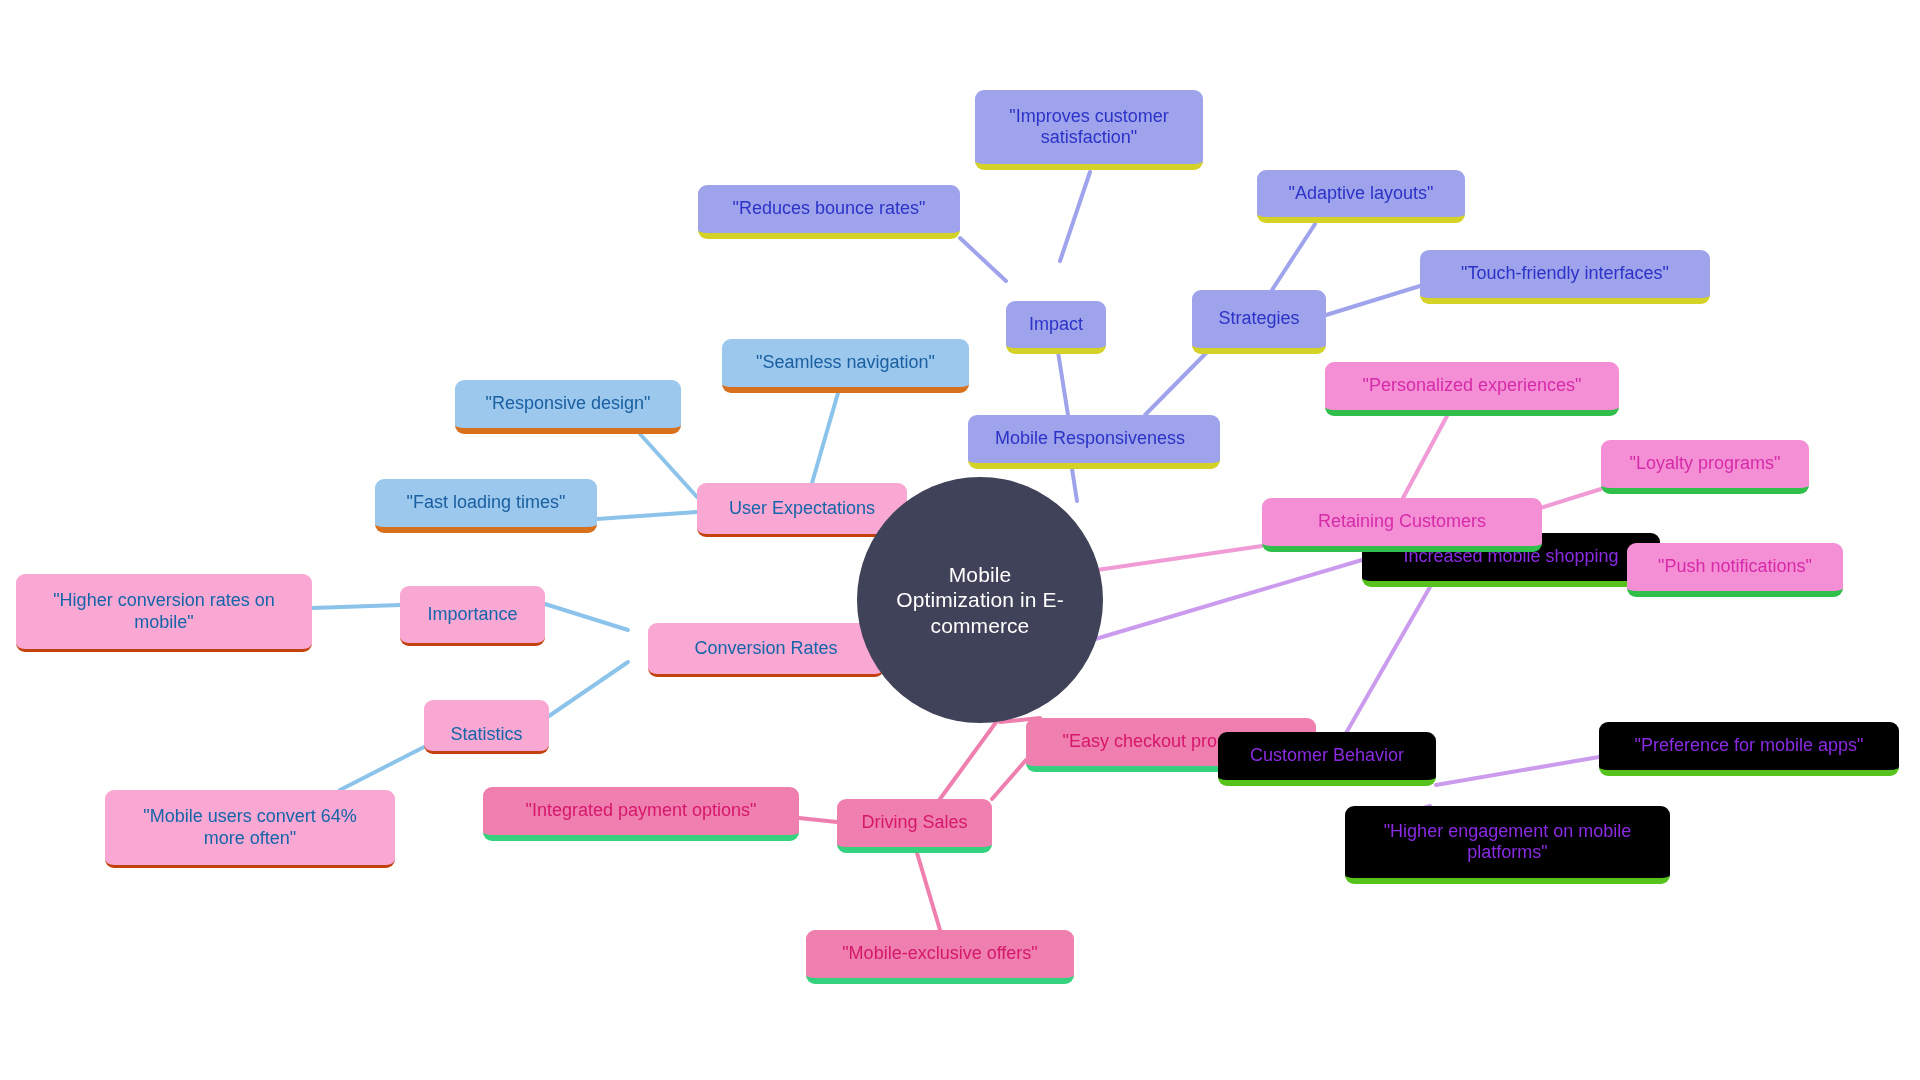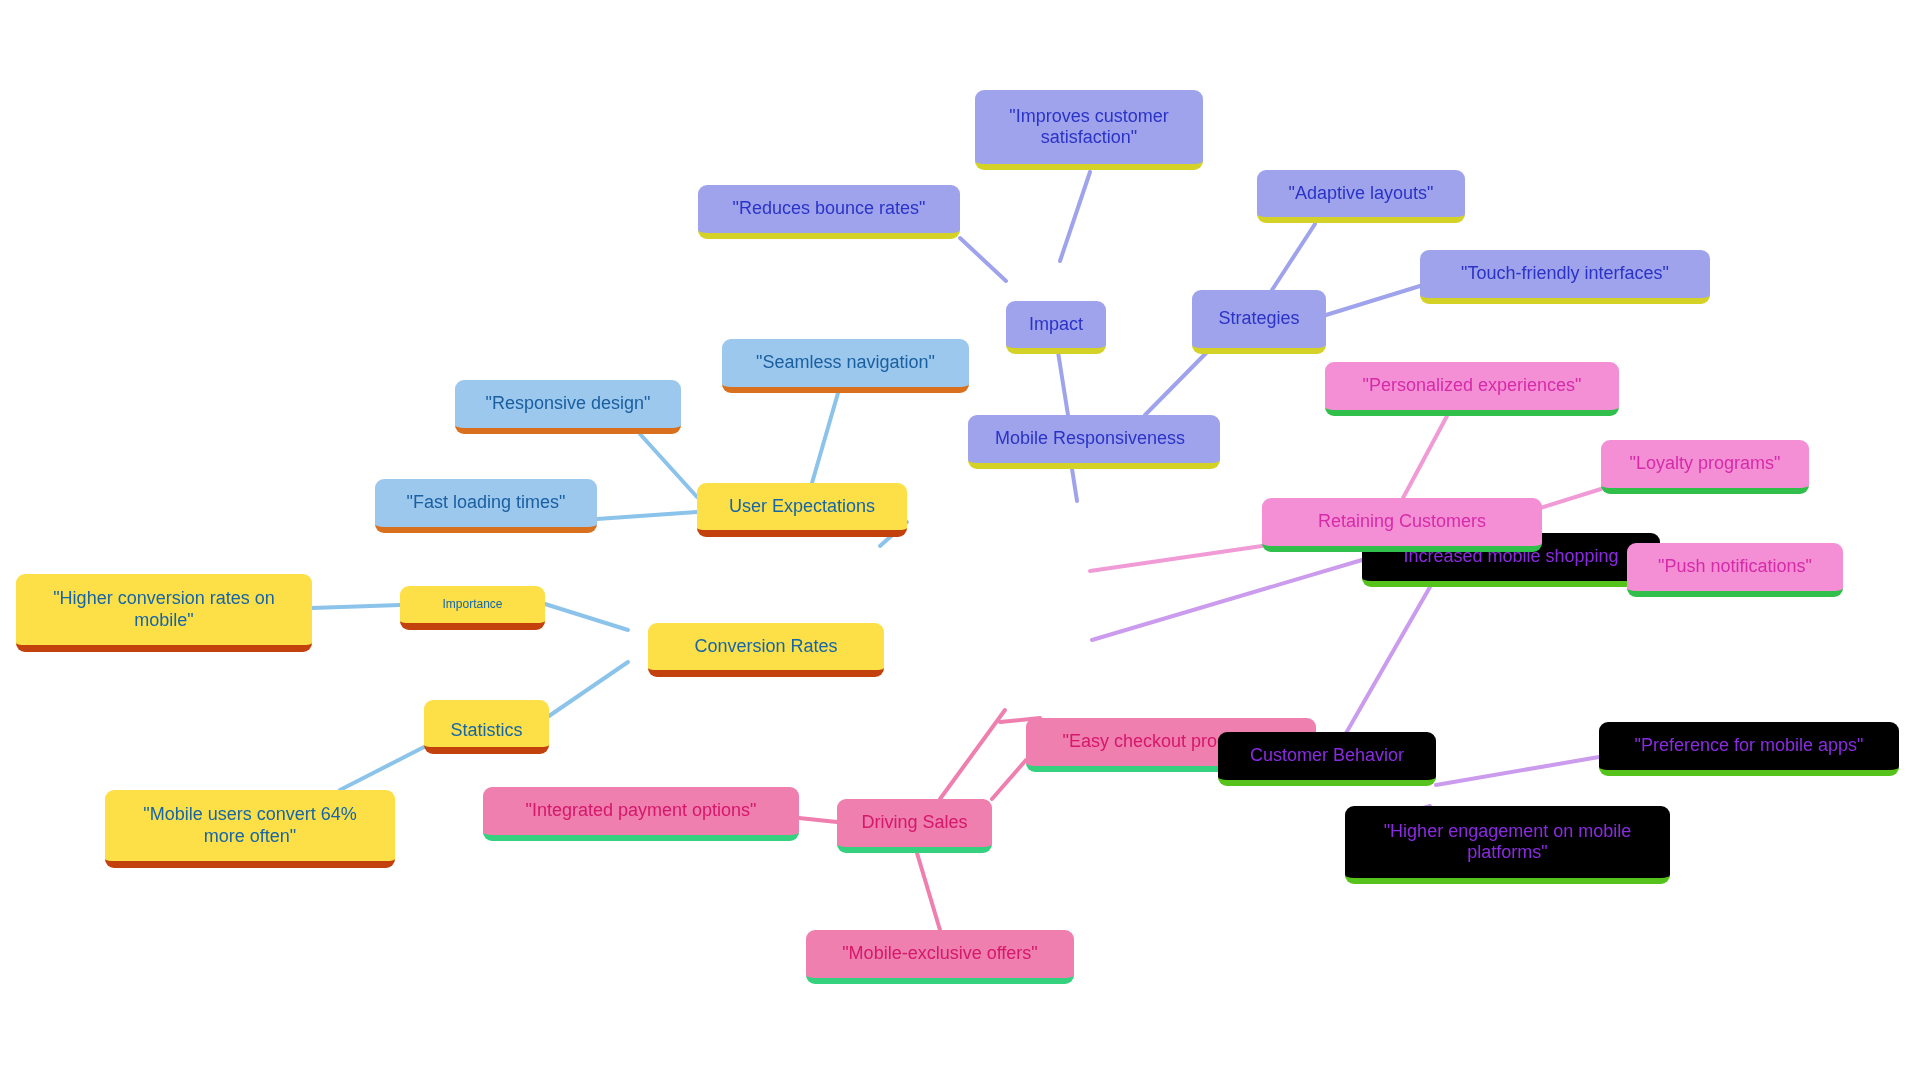--- a/index.html
+++ b/index.html
@@ -54,21 +54,21 @@
     justify-content: center;
     text-align: center;
     line-height: 1.22;
     font-size: 21px;
     letter-spacing: 0.1px;
     padding: 0 34px;
     box-sizing: border-box;
     z-index: 40;
   }
   
-  .t-blue      { background:#fde047; border-bottom:7px solid #c2410c; color:#1565a8; }
+  .t-blue      { background:#f9a8d4; border-bottom:3px solid #c2410c; color:#1565a8; }
   .t-blue-lt   { background:#9cc8ee; border-bottom:6px solid #d9701e; color:#1a5fa0; }
   .t-purple    { background:#9fa3ec; border-bottom:6px solid #d4d226; color:#2b33c7; }
   .t-pink      { background:#f48fd6; border-bottom:6px solid #2fbf4a; color:#d62ba8; }
   .t-pink-dp   { background:#ee7fae; border-bottom:6px solid #35d17e; color:#d6176b; }
   .t-violet    { background:#000000; border-bottom:6px solid #55c31b; color:#8a2be2; }
 </style>
 </head>
 <body>
 
 <div id="canvas">
@@ -110,33 +110,37 @@
 satisfaction"</span></div>
       <div class="node t-purple" style="left: 698px; top: 185px; width: 262px; height: 54px; font-size: 18px; z-index: 20;"><span class="label">"Reduces bounce rates"</span></div>
       <div class="node t-purple" style="left: 1192px; top: 290px; width: 134px; height: 64px; font-size: 18px; z-index: 20;"><span class="label">Strategies</span></div>
       <div class="node t-purple" style="left: 1257px; top: 170px; width: 208px; height: 53px; font-size: 18px; z-index: 20;"><span class="label">"Adaptive layouts"</span></div>
       <div class="node t-purple" style="left: 1420px; top: 250px; width: 290px; height: 54px; font-size: 18px; z-index: 20;"><span class="label">"Touch-friendly interfaces"</span></div>
       <div class="node t-blue" style="left: 697px; top: 483px; width: 210px; height: 54px; font-size: 18px; z-index: 25;"><span class="label">User Expectations</span></div>
       <div class="node t-blue-lt" style="left: 722px; top: 339px; width: 247px; height: 54px; font-size: 18px; z-index: 20;"><span class="label">"Seamless navigation"</span></div>
       <div class="node t-blue-lt" style="left: 455px; top: 380px; width: 226px; height: 54px; font-size: 18px; z-index: 20;"><span class="label">"Responsive design"</span></div>
       <div class="node t-blue-lt" style="left: 375px; top: 479px; width: 222px; height: 54px; font-size: 18px; z-index: 20;"><span class="label">"Fast loading times"</span></div>
       <div class="node t-blue" style="left: 628px; top: 623px; width: 236px; height: 54px; font-size: 18px; z-index: 25; margin-left: 20px;"><span class="label">Conversion Rates</span></div>
-      <div class="node t-blue" style="left: 400px; top: 586px; width: 145px; height: 44px; font-size: 12px; z-index: 20;"><span class="label">Importance</span></div>
+      <div class="node t-blue" style="left: 400px; top: 586px; width: 145px; height: 60px; font-size: 18px; z-index: 20;"><span class="label">Importance</span></div>
       <div class="node t-blue" style="left: 16px; top: 574px; width: 296px; height: 78px; font-size: 18px; z-index: 20;"><span class="label">"Higher conversion rates on
 mobile"</span></div>
       <div class="node t-blue" style="left: 424px; top: 700px; width: 125px; height: 54px; font-size: 18px; z-index: 20; align-items: flex-end;"><span class="label">Statistics</span></div>
       <div class="node t-blue" style="left: 105px; top: 790px; width: 290px; height: 78px; font-size: 18px; z-index: 20;"><span class="label">"Mobile users convert 64%
 more often"</span></div>
       <div class="node t-pink" style="left: 1262px; top: 498px; width: 280px; height: 54px; font-size: 18px; z-index: 32;"><span class="label">Retaining Customers</span></div>
       <div class="node t-pink" style="left: 1325px; top: 362px; width: 294px; height: 54px; font-size: 18px; z-index: 22;"><span class="label">"Personalized experiences"</span></div>
       <div class="node t-pink" style="left: 1601px; top: 440px; width: 208px; height: 54px; font-size: 18px; z-index: 22;"><span class="label">"Loyalty programs"</span></div>
       <div class="node t-pink" style="left: 1627px; top: 543px; width: 216px; height: 54px; font-size: 18px; z-index: 34;"><span class="label">"Push notifications"</span></div>
       <div class="node t-violet" style="left: 1362px; top: 533px; width: 298px; height: 54px; font-size: 18px; z-index: 28;"><span class="label">Increased mobile shopping</span></div>
       <div class="node t-violet" style="left: 1218px; top: 732px; width: 218px; height: 54px; font-size: 18px; z-index: 26;"><span class="label">Customer Behavior</span></div>
       <div class="node t-violet" style="left: 1599px; top: 722px; width: 300px; height: 54px; font-size: 18px; z-index: 22;"><span class="label">"Preference for mobile apps"</span></div>
       <div class="node t-violet" style="left: 1345px; top: 806px; width: 325px; height: 78px; font-size: 18px; z-index: 22;"><span class="label">"Higher engagement on mobile
 platforms"</span></div>
       <div class="node t-pink-dp" style="left: 837px; top: 799px; width: 155px; height: 54px; font-size: 18px; z-index: 26;"><span class="label">Driving Sales</span></div>
       <div class="node t-pink-dp" style="left: 1026px; top: 718px; width: 290px; height: 54px; font-size: 18px; z-index: 24;"><span class="label">"Easy checkout processes"</span></div>
       <div class="node t-pink-dp" style="left: 483px; top: 787px; width: 316px; height: 54px; font-size: 18px; z-index: 22;"><span class="label">"Integrated payment options"</span></div>
       <div class="node t-pink-dp" style="left: 806px; top: 930px; width: 268px; height: 54px; font-size: 18px; z-index: 22;"><span class="label">"Mobile-exclusive offers"</span></div>
     </div>
+  <div class="root-node" id="root-node" style="left: 857px; top: 477px; width: 246px; height: 246px; background: rgb(64, 66, 89); color: rgb(255, 255, 255);">
+    <span class="label">Mobile Optimization in
+E-commerce</span>
+  </div>
 </div>
 
 </body></html>

